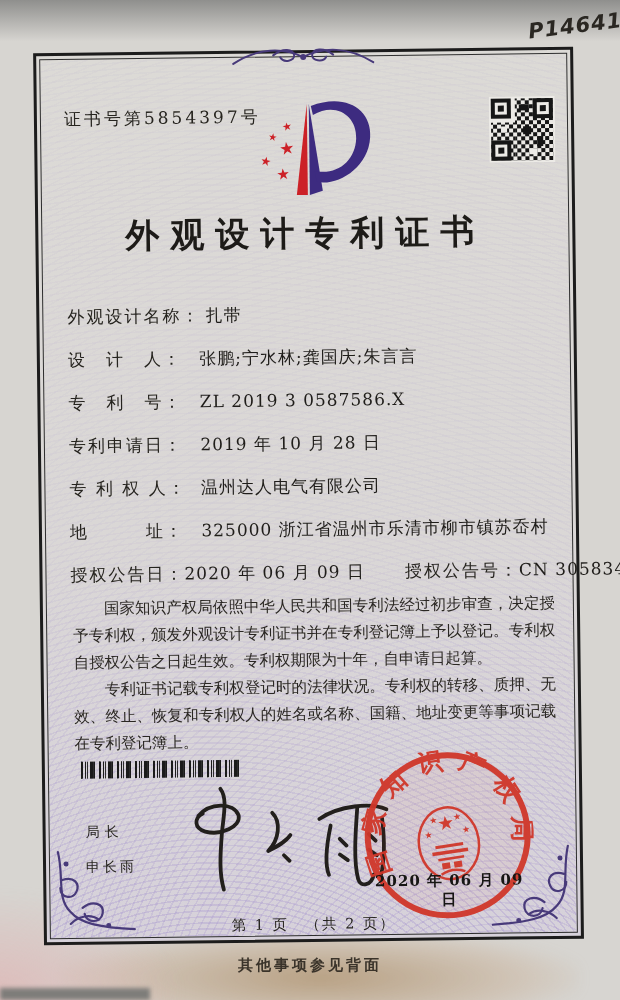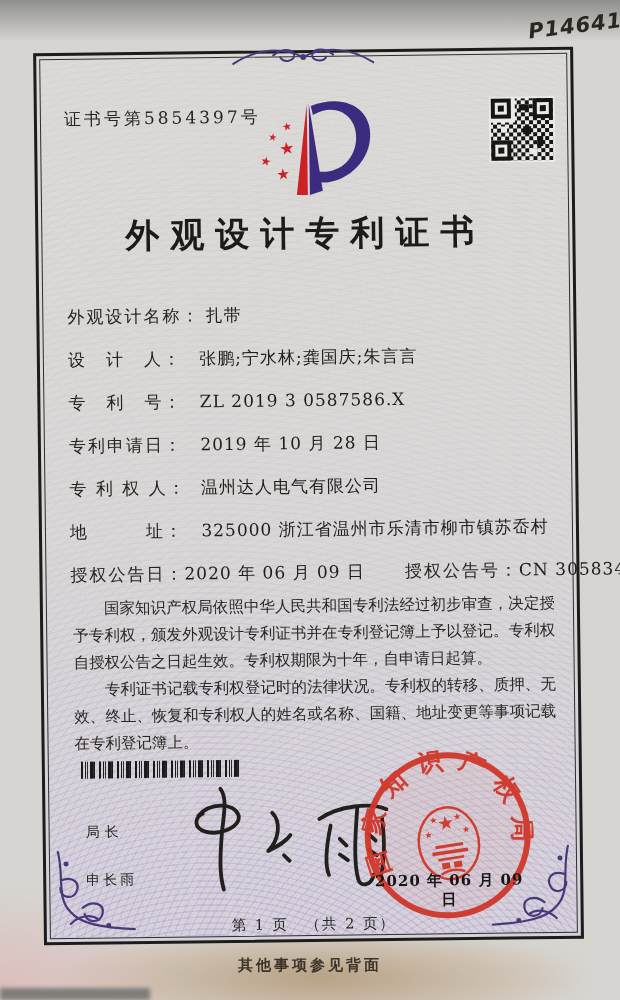--- a/index.html
+++ b/index.html
@@ -56,21 +56,21 @@
   
   .body-text{position:absolute;left:30px;top:540px;width:482px;
     font-size:15.5px;line-height:27px;text-align:justify;color:#2a2723;}
   .body-text p{margin:0;text-indent:2em;}
   
   .barcode{position:absolute;left:36px;top:706px;width:162px;height:17px;
     background:
       repeating-linear-gradient(90deg,#1b1b1b 0 2px,transparent 2px 4px,#1b1b1b 4px 5px,transparent 5px 9px,#1b1b1b 9px 12px,transparent 12px 13px,#1b1b1b 13px 14px,transparent 14px 18px),
       repeating-linear-gradient(90deg,rgba(27,27,27,.9) 0 1px,transparent 1px 6px);}
   .officer{position:absolute;left:40px;top:768px;font-size:14px;letter-spacing:5px;color:#26241f;}
-  .officer .officer-name{margin-top:30px;letter-spacing:3px;}
+  .officer .officer-name{margin-top:17px;letter-spacing:3px;}
   .signature{position:absolute;left:122px;top:728px;width:232px;height:112px;}
   
   .seal{position:absolute;left:316px;top:698px;width:172px;height:172px;transform:rotate(-8deg);opacity:.95;}
   .seal-date{position:absolute;left:318px;top:820px;width:170px;text-align:center;
     font-size:15px;font-weight:700;letter-spacing:1px;color:#171614;}
   
   .page-info{position:absolute;left:0;top:862px;width:100%;text-align:center;
     font-size:14.5px;letter-spacing:2px;color:#26241f;}
   .back-note{position:absolute;left:0;top:956px;width:620px;text-align:center;
     font-size:15px;font-weight:700;letter-spacing:3px;color:#3a332a;}

